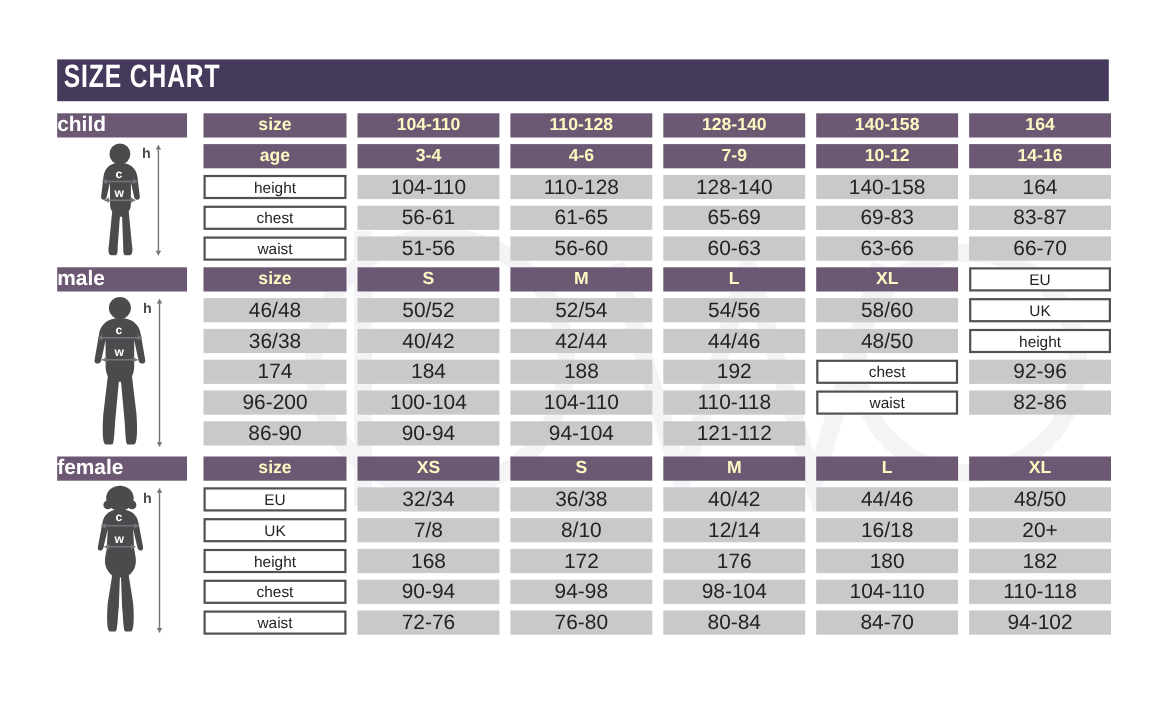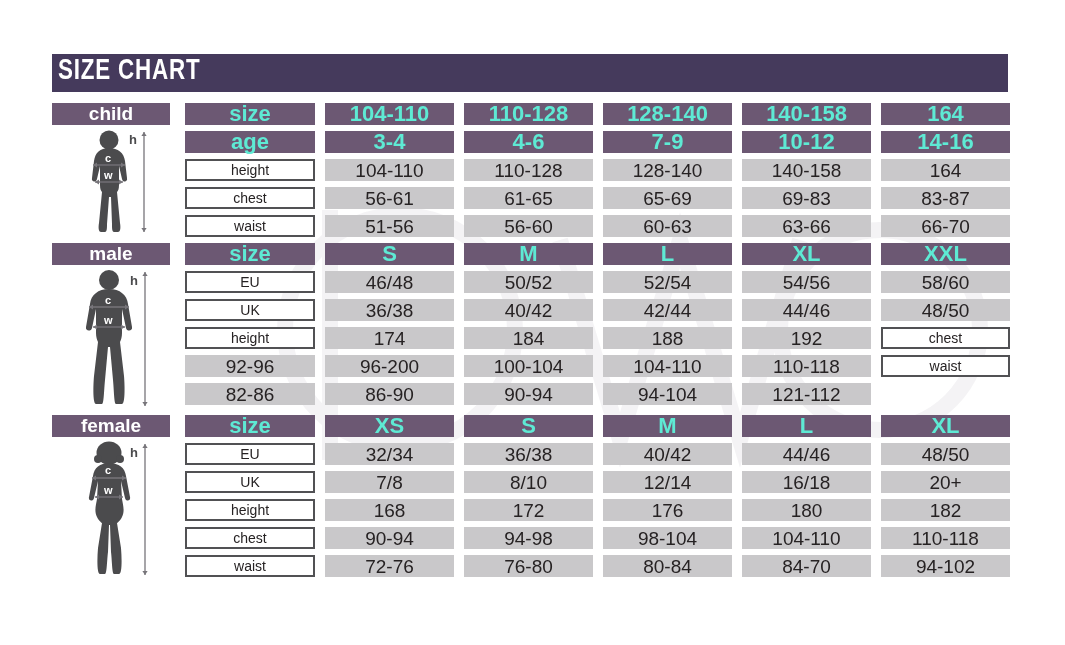--- a/index.html
+++ b/index.html
@@ -32,36 +32,36 @@
   .sections{position:absolute;left:52px;top:103px;width:958px;}
   .section{display:flex;margin-bottom:6px;}
   .section:nth-of-type(2){}
   .section-left{
     width:118px;margin-right:15px;flex:0 0 auto;
     display:flex;flex-direction:column;align-items:center;
   }
   .section-label{
     width:100%;height:22px;box-sizing:border-box;
     background:var(--purple);color:#ffffff;
-    font-size:19px;font-weight:bold;text-align:center;line-height:22px;
+    font-size:19px;font-weight:bold;line-height:22px;
   }
   .figure{flex:1;display:flex;justify-content:center;align-items:flex-start;padding-top:4px;}
   .grid{
     flex:1;display:grid;
     grid-template-columns:130px repeat(5,129px);
     grid-auto-rows:22px;
     column-gap:10px;row-gap:6px;
   }
   .cell{
     height:22px;box-sizing:border-box;
     display:flex;align-items:center;justify-content:center;
     font-size:19px;color:var(--ink);line-height:1;
     white-space:nowrap;
   }
-  .cell.header{background:var(--purple);color:#5eead4;font-weight:bold;font-size:22px;}
+  .cell.header{background:var(--purple);color:#fef9c3;font-weight:bold;font-size:16px;}
   .cell.label{background:#ffffff;border:2px solid #515154;font-size:14px;}
   .cell.value{background:var(--gray);}
   .watermark{
     position:absolute;left:0;top:0;width:1065px;height:645px;
     pointer-events:none;opacity:0.45;
   }
 </style>
 </head>
 <body>
 
@@ -158,21 +158,20 @@
               <text x="66" y="16" fill="#4b4b4d" font-family="Liberation Sans, sans-serif" font-size="13" font-weight="bold">h</text>
   </svg>
           </div>
     </div>
     <div class="grid">
           <div class="cell header">size</div>
           <div class="cell header">S</div>
           <div class="cell header">M</div>
           <div class="cell header">L</div>
           <div class="cell header">XL</div>
-          <div class="cell header">XXL</div>
           <div class="cell label">EU</div>
           <div class="cell value">46/48</div>
           <div class="cell value">50/52</div>
           <div class="cell value">52/54</div>
           <div class="cell value">54/56</div>
           <div class="cell value">58/60</div>
           <div class="cell label">UK</div>
           <div class="cell value">36/38</div>
           <div class="cell value">40/42</div>
           <div class="cell value">42/44</div>

